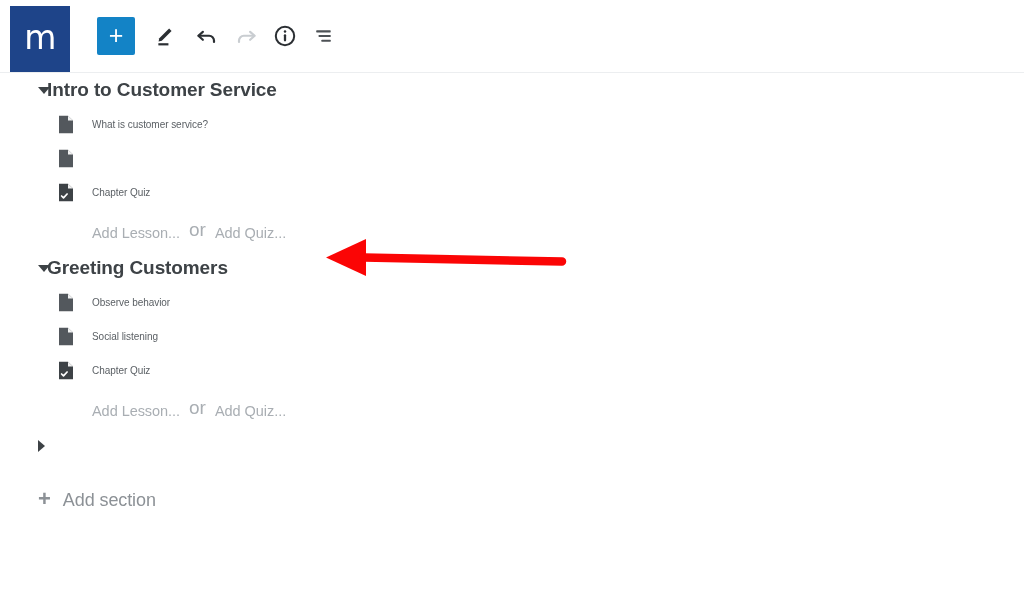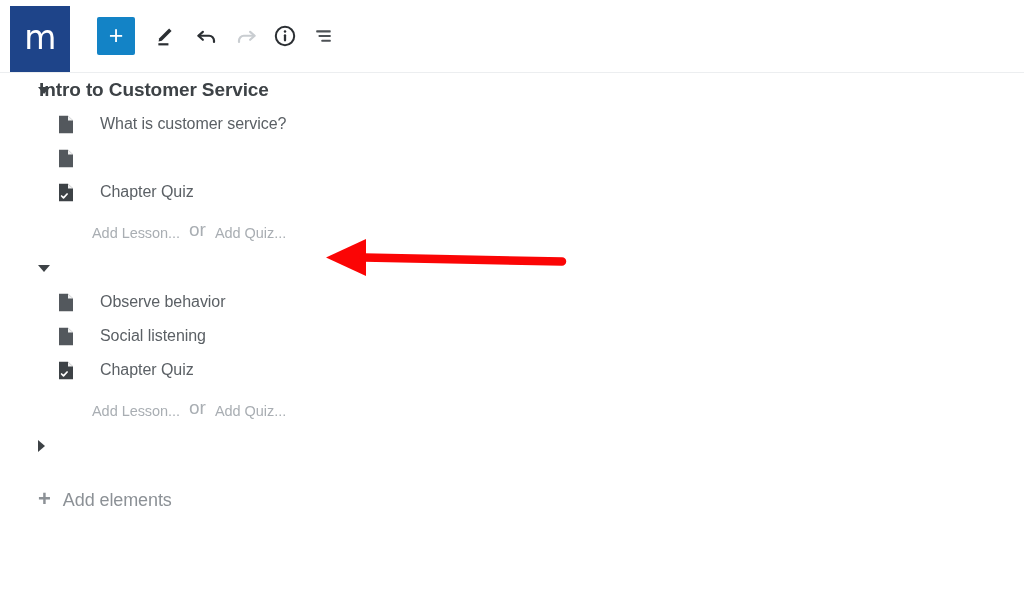--- a/index.html
+++ b/index.html
@@ -82,21 +82,21 @@
     top: 73px;
     width: 1024px;
   }
 
   .section { position: relative; }
 
   .section-header {
     display: flex;
     align-items: center;
     height: 34px;
-    padding-left: 16px;
+    padding-left: 24px;
     box-sizing: border-box;
     text-align: center;
   }
   .caret {
     position: absolute;
     left: 38px;
     width: 0;
     height: 0;
   }
   .caret-down {
@@ -123,23 +123,23 @@
     height: 34px;
     padding-left: 58px;
   }
   .item-icon {
     width: 16px;
     height: 19px;
     flex: 0 0 16px;
     position: relative;
   }
   .item-label {
-    font-size: 16px;
+    font-size: 10px;
     color: #5b6065;
-    padding-left: 26px;
+    padding-left: 18px;
     letter-spacing: -0.05px;
   }
 
   .add-row {
     display: flex;
     align-items: flex-end;
     height: 32px;
     padding-left: 92px;
   }
   .add-link {
@@ -280,20 +280,21 @@
       <span class="add-or">or</span>
       <span class="add-link">Add Quiz...</span>
     </div>
   </div>
 
   <div class="section-gap"></div>
 
   <div class="section">
     <div class="section-header">
       <span class="caret caret-down"></span>
+      <span class="section-title">Greeting Customers</span>
     </div>
 
     <div class="item-row">
       <span class="item-icon">
         <svg width="16" height="19" viewBox="0 0 16 19">
           <path d="M1 0.8 H10 L15 5.6 V18.2 H1 Z" fill="#53585d"></path>
           <path d="M10 0.8 V5.6 H15 Z" fill="#ffffff" opacity="0.92"></path>
         </svg>
       </span>
       <span class="item-label">Observe behavior</span>
@@ -333,20 +334,20 @@
     <div class="section-header">
       <span class="caret caret-right"></span>
     </div>
   </div>
 
   <div class="section-gap"></div>
 
 
   <div class="add-section-row">
     <span class="add-section-plus">+</span>
-    <span class="add-section-label">Add elements</span>
+    <span class="add-section-label">Add section</span>
   </div>
 </div>
 
 <svg class="annotation-arrow" viewBox="0 0 252 46">
   <path d="M8 23.5 L48 5 L48 42 Z" fill="#fb0505"></path>
   <path d="M46 23.5 L244 27.5" stroke="#fb0505" stroke-width="8.5" stroke-linecap="round"></path>
 </svg>
 
 </body></html>

